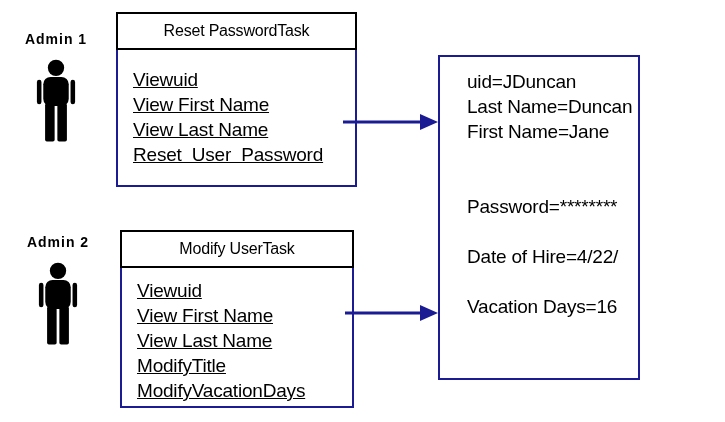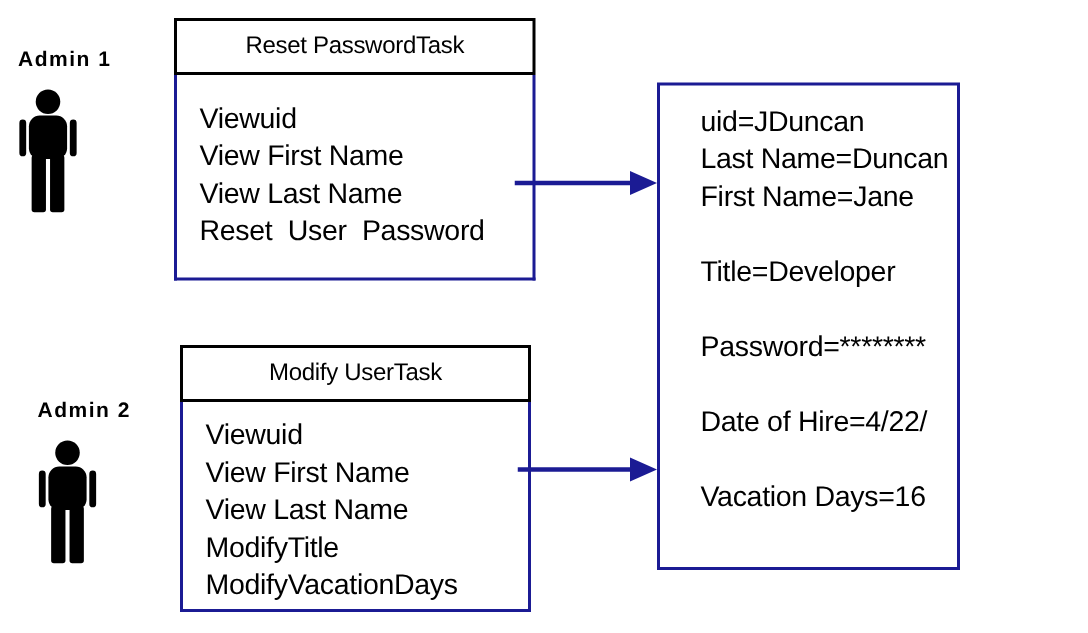--- a/index.html
+++ b/index.html
@@ -13,23 +13,24 @@
     position: relative;
     width: 725px;
     height: 422px;
     background: #ffffff;
     overflow: hidden;
   }
   
   .admin {
     position: absolute;
     width: 88px;
+    text-align: center;
   }
   .admin-1 { left: 12px; top: 31px; }
-  .admin-2 { left: 25px; top: 234px; margin-top: 31px; }
+  .admin-2 { left: 14px; top: 234px; }
   .admin-label {
     font-size: 14px;
     font-weight: bold;
     letter-spacing: 1px;
     white-space: pre;
   }
   .person {
     margin-top: 12px;
     width: 40px;
     height: 85px;
@@ -51,20 +52,21 @@
     text-align: center;
     font-size: 16px;
     letter-spacing: -0.2px;
   }
   .task-body {
     box-sizing: border-box;
     border: 2px solid #1b1b94;
     border-top: none;
     background: #ffffff;
     padding-left: 15px;
+    text-decoration: underline;
   }
   .task-1 .task-body { height: 137px; padding-top: 17px; }
   .task-2 .task-body { height: 140px; padding-top: 10px; }
   .line {
     font-size: 19px;
     line-height: 25px;
     height: 25px;
     letter-spacing: -0.2px;
     white-space: pre;
   }
@@ -155,21 +157,20 @@
   <svg class="arrow arrow-2" width="94" height="18" aria-hidden="true">
     <line x1="0" y1="9" x2="77" y2="9"></line>
     <polygon points="75,1 93,9 75,17"></polygon>
   </svg>
 
   <div class="user-box">
     <div class="line">uid=JDuncan</div>
     <div class="line">Last Name=Duncan</div>
     <div class="line">First Name=Jane</div>
     <div class="line"></div>
-    <div class="line">Title=Developer</div>
     <div class="line"></div>
     <div class="line">Password=********</div>
     <div class="line"></div>
     <div class="line">Date of Hire=4/22/</div>
     <div class="line"></div>
     <div class="line">Vacation Days=16</div>
   </div>
 
 </div>
 

